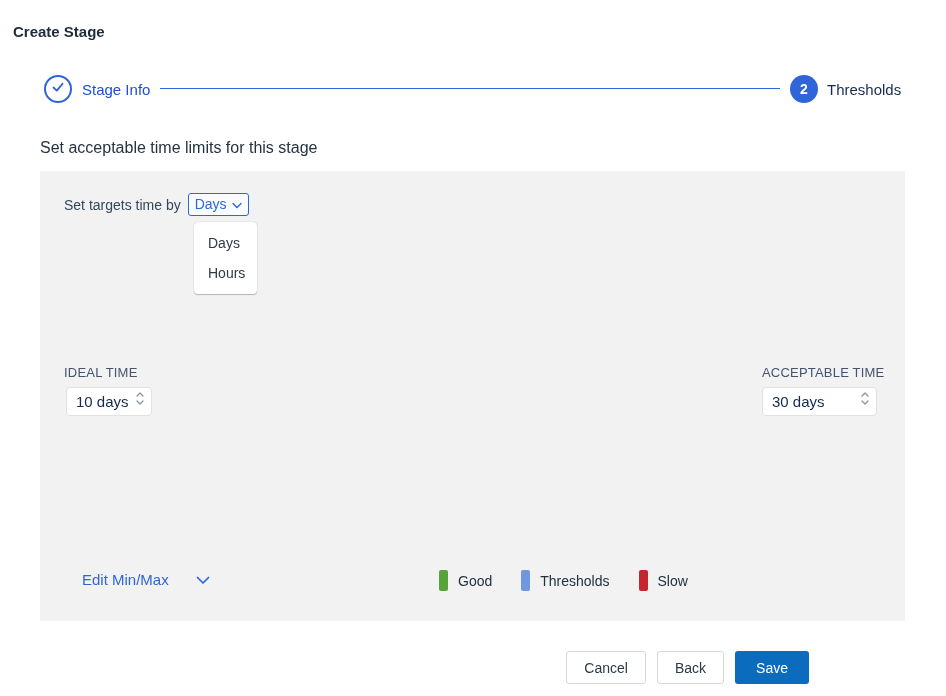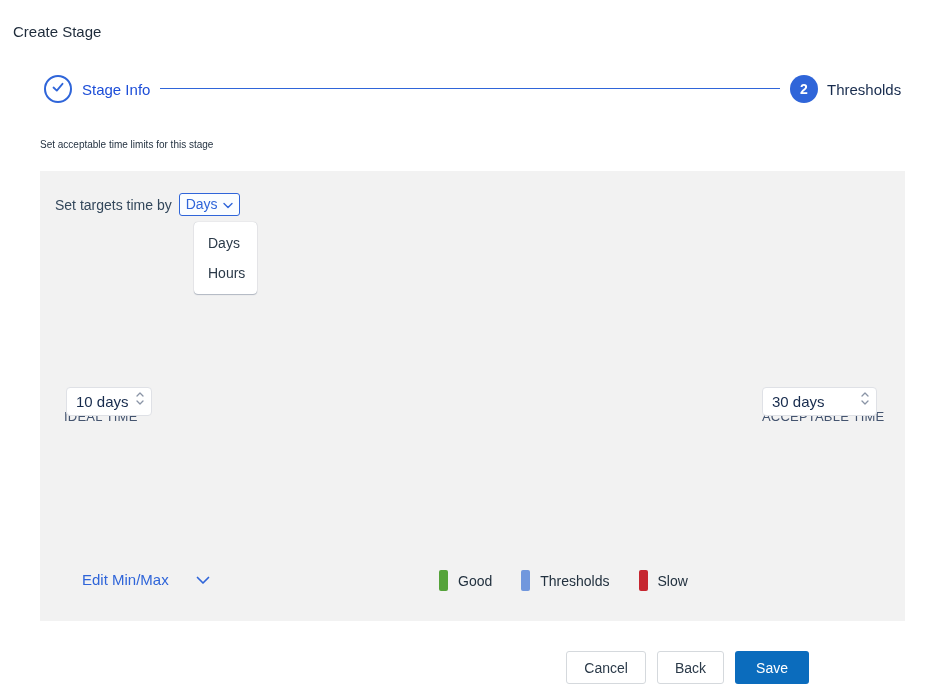--- a/index.html
+++ b/index.html
@@ -1,47 +1,47 @@
 <!DOCTYPE html>
 <html><head>
 <meta charset="utf-8">
 <style>
   * { box-sizing: border-box; margin: 0; padding: 0; }
   html, body { width: 946px; height: 696px; background: #fff; }
   body { font-family: "Liberation Sans", sans-serif; color: #172b4d; }
   .page { position: relative; width: 946px; height: 696px; overflow: hidden; background: #fff; }
 
-  .page-title { position: absolute; left: 13px; top: 23px; font-size: 15px; font-weight: 400; color: #1e2b3a; }
+  .page-title { position: absolute; left: 13px; top: 23px; font-size: 15px; font-weight: 700; color: #1e2b3a; }
 
   
   .step-circle { position: absolute; width: 28px; height: 28px; border-radius: 50%;
     display: flex; align-items: center; justify-content: center; }
   .step-circle.done { left: 44px; top: 75px; border: 2px solid #2f65d9; background: #fff; }
   .step-circle.active { left: 790px; top: 75px; background: #2f65d9; color: #fff; font-size: 14px; font-weight: 700; }
   .step-label-1 { position: absolute; left: 82px; top: 81px; font-size: 15px; font-weight: 500; color: #1d4ed8; }
   .step-label-2 { position: absolute; left: 827px; top: 81px; font-size: 15px; font-weight: 400; color: #172b4d; }
   .step-connector { position: absolute; left: 160px; top: 88px; width: 620px; height: 1px; background: #2f65d9; }
 
-  .section-heading { position: absolute; left: 40px; top: 139px; font-size: 10px; font-weight: 500; color: #253342; }
+  .section-heading { position: absolute; left: 40px; top: 139px; font-size: 16px; font-weight: 500; color: #253342; }
 
   .panel { position: absolute; left: 40px; top: 171px; width: 865px; height: 450px; background: #f2f2f2; }
 
   
-  .targets-row { position: absolute; left: 15px; top: 22px; display: flex; align-items: center; font-size: 14px; color: #33475b; text-align: right; }
+  .targets-row { position: absolute; left: 24px; top: 22px; display: flex; align-items: center; font-size: 14px; color: #33475b; text-align: right; }
   .unit-trigger { margin-left: 7px; display: inline-flex; align-items: center; gap: 5px;
     border: 1.5px solid #2f65d9; border-radius: 3px; background: #fafdff;
     padding: 2px 6px 3px 6px; color: #2f65d9; font-size: 14px; cursor: pointer; }
 
   .unit-menu { position: absolute; left: 154px; top: 51px; width: 63px; background: #fff;
     border-radius: 4px; box-shadow: 0 1px 1px rgba(9,30,66,.25), 0 0 1px rgba(9,30,66,.31);
     padding: 6px 0; z-index: 5; }
   .unit-menu .item { padding: 7px 0 7px 14px; font-size: 14px; color: #2b3a49; cursor: pointer; }
 
   
-  .time-label { position: absolute; font-size: 13px; font-weight: 500; letter-spacing: .2px; color: #44546f; margin-top: 44px; }
+  .time-label { position: absolute; font-size: 13px; font-weight: 500; letter-spacing: .2px; color: #44546f; }
   .ideal-label { left: 24px; top: 194px; }
   .acceptable-label { left: 722px; top: 194px; text-align: center; }
   .input-wrap { position: absolute; height: 29px; background: #fff; border: 1px solid #dfe1e6; border-radius: 4px; }
   .ideal-input-wrap { left: 26px; top: 216px; width: 86px; }
   .acceptable-input-wrap { left: 722px; top: 216px; width: 115px; }
   .time-input { width: 100%; height: 100%; border: none; outline: none; background: transparent;
     font-family: "Liberation Sans", sans-serif; font-size: 15px; color: #172b4d; padding: 0 22px 0 9px; }
   .spinner { position: absolute; right: 7px; top: 4px; display: flex; flex-direction: column; gap: 3px; cursor: pointer; }
 
   

